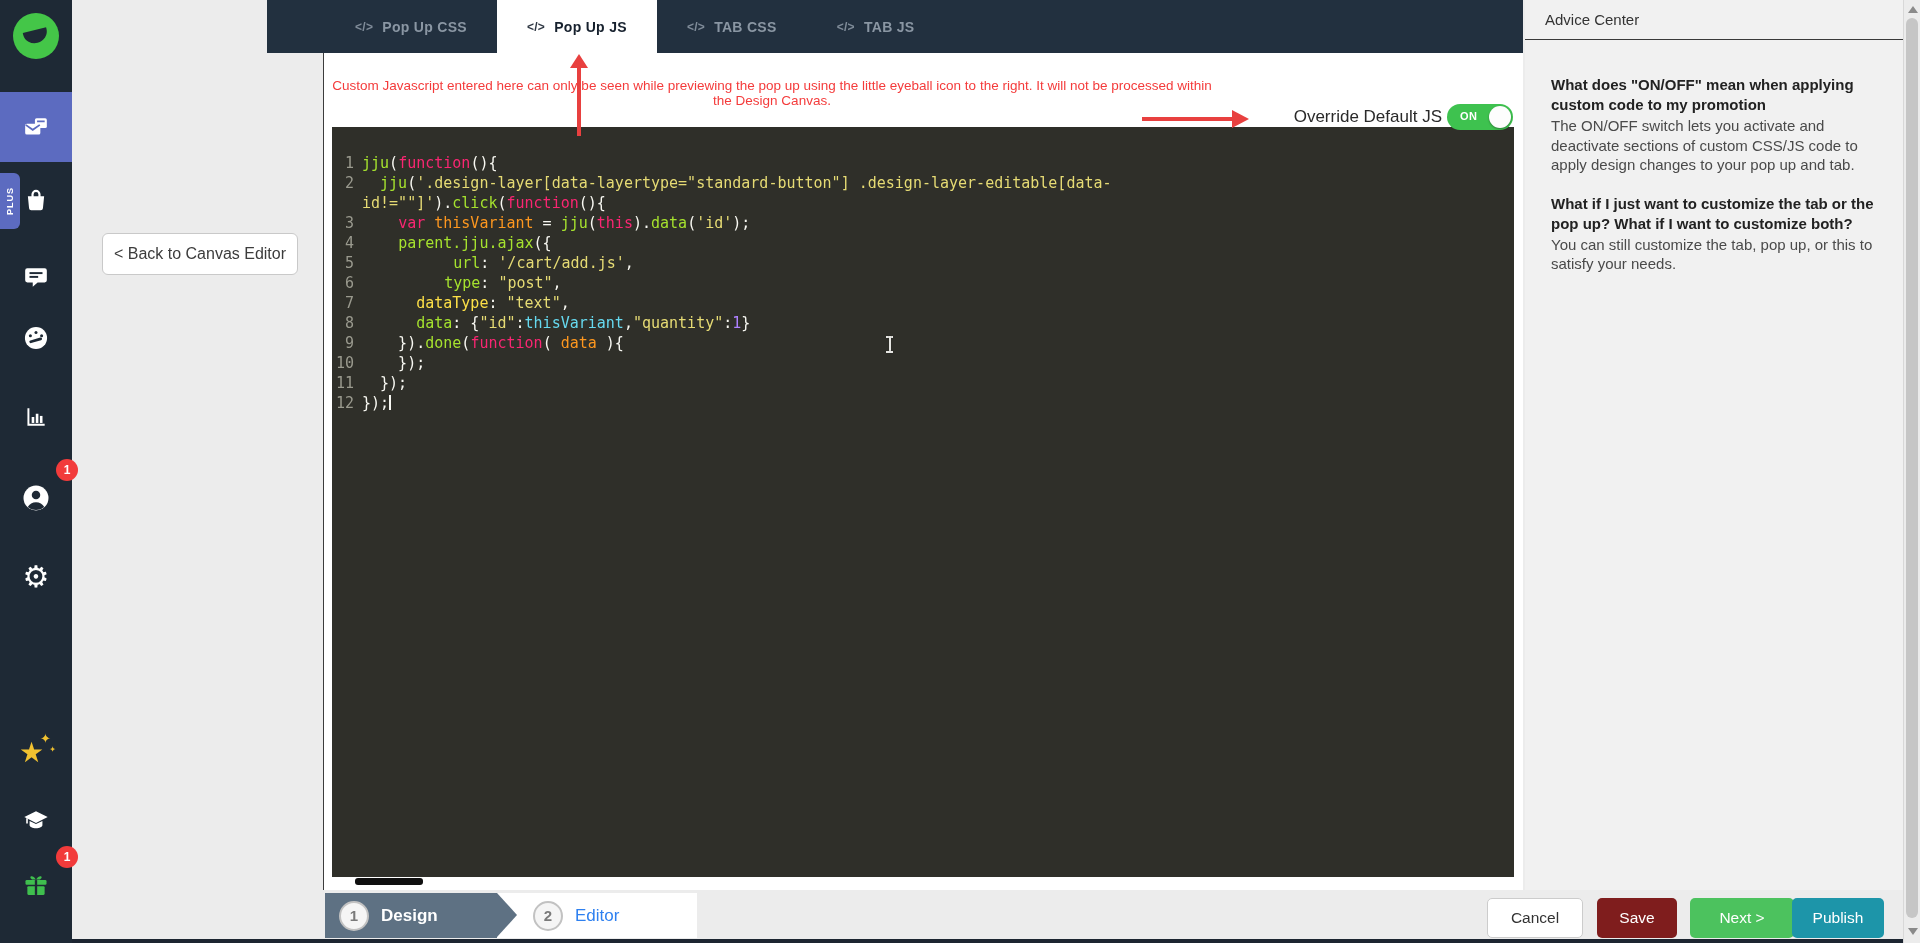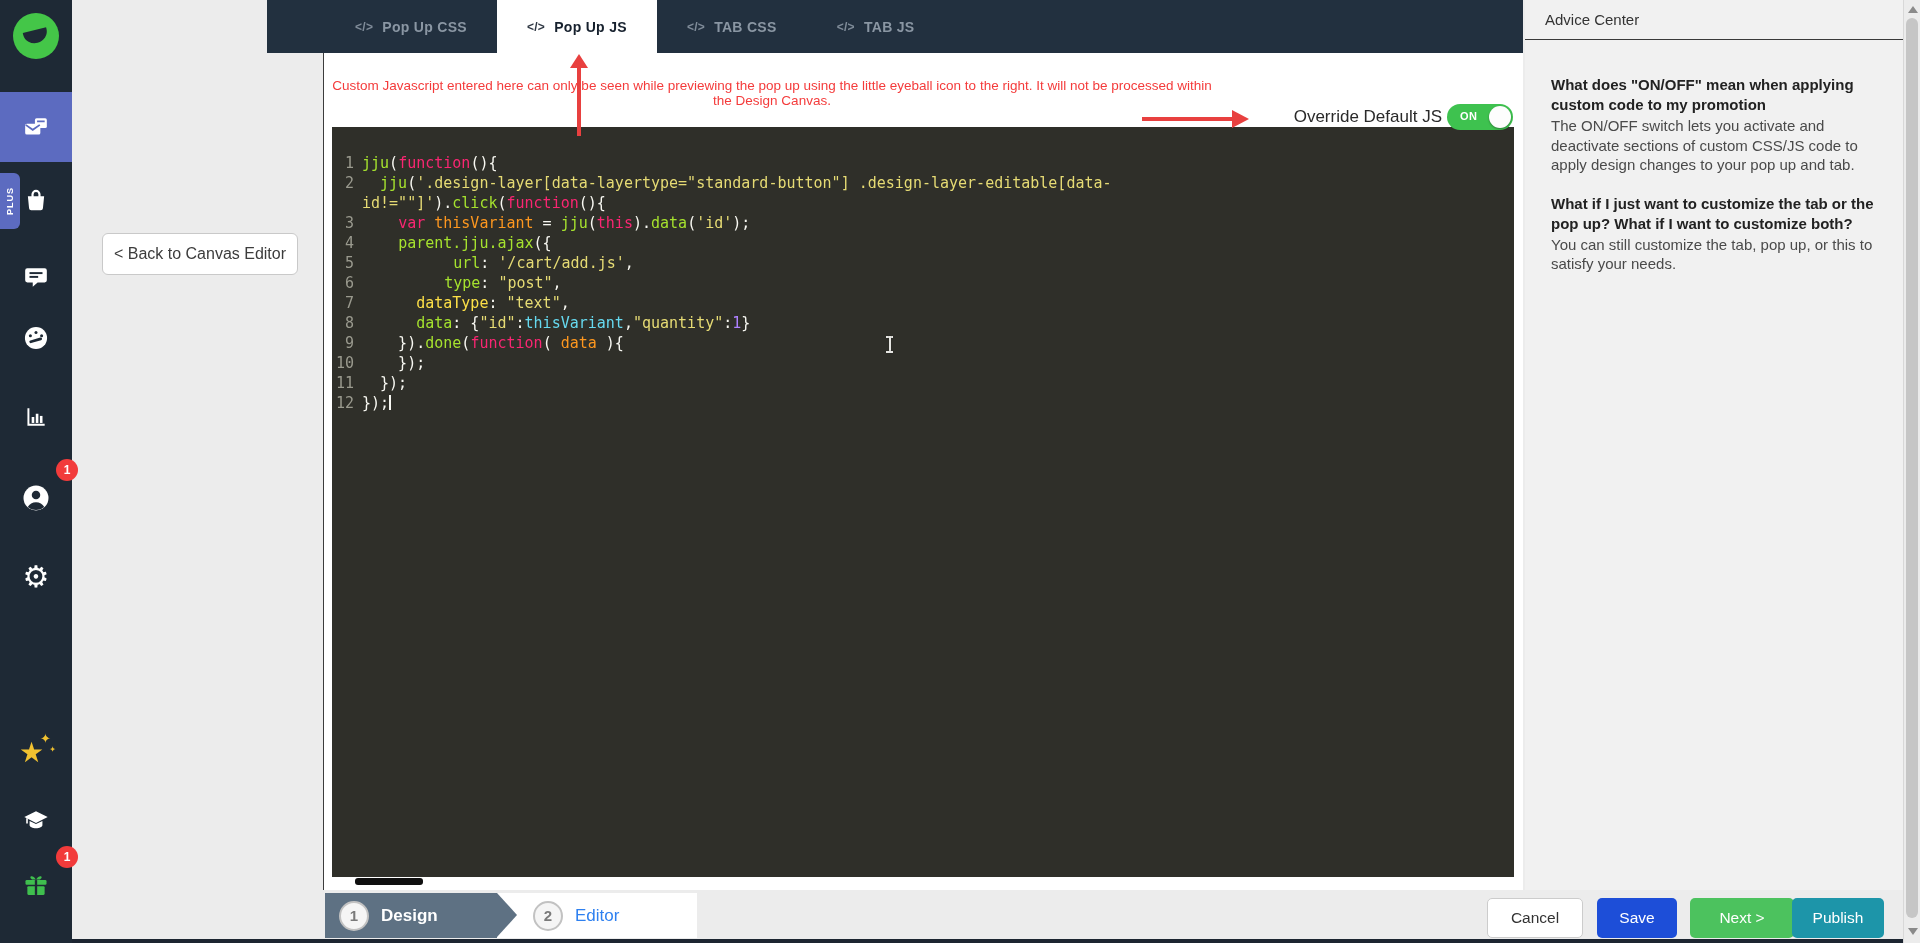--- a/index.html
+++ b/index.html
@@ -273,19 +273,19 @@
   <div id="bottom-bar" class="abs">
     <div id="step1" class="step">
       <span class="step-circle">1</span>
       <span class="step-label">Design</span>
     </div>
     <div id="step2" class="step">
       <span class="step-circle">2</span>
       <span class="step-label">Editor</span>
     </div>
     <button id="btn-cancel" class="foot-btn">Cancel</button>
-    <button id="btn-save" class="foot-btn" style="background: #1d4ed8;">Save</button>
+    <button id="btn-save" class="foot-btn" style="background: #7f1d1d;">Save</button>
     <button id="btn-next" class="foot-btn" style="background: rgb(76, 194, 94);">Next &gt;</button>
     <button id="btn-publish" class="foot-btn" style="background: rgb(29, 149, 169);">Publish</button>
   </div>
   <div id="bottom-edge" class="abs"></div>
 
 </div>
 
 </body></html>

